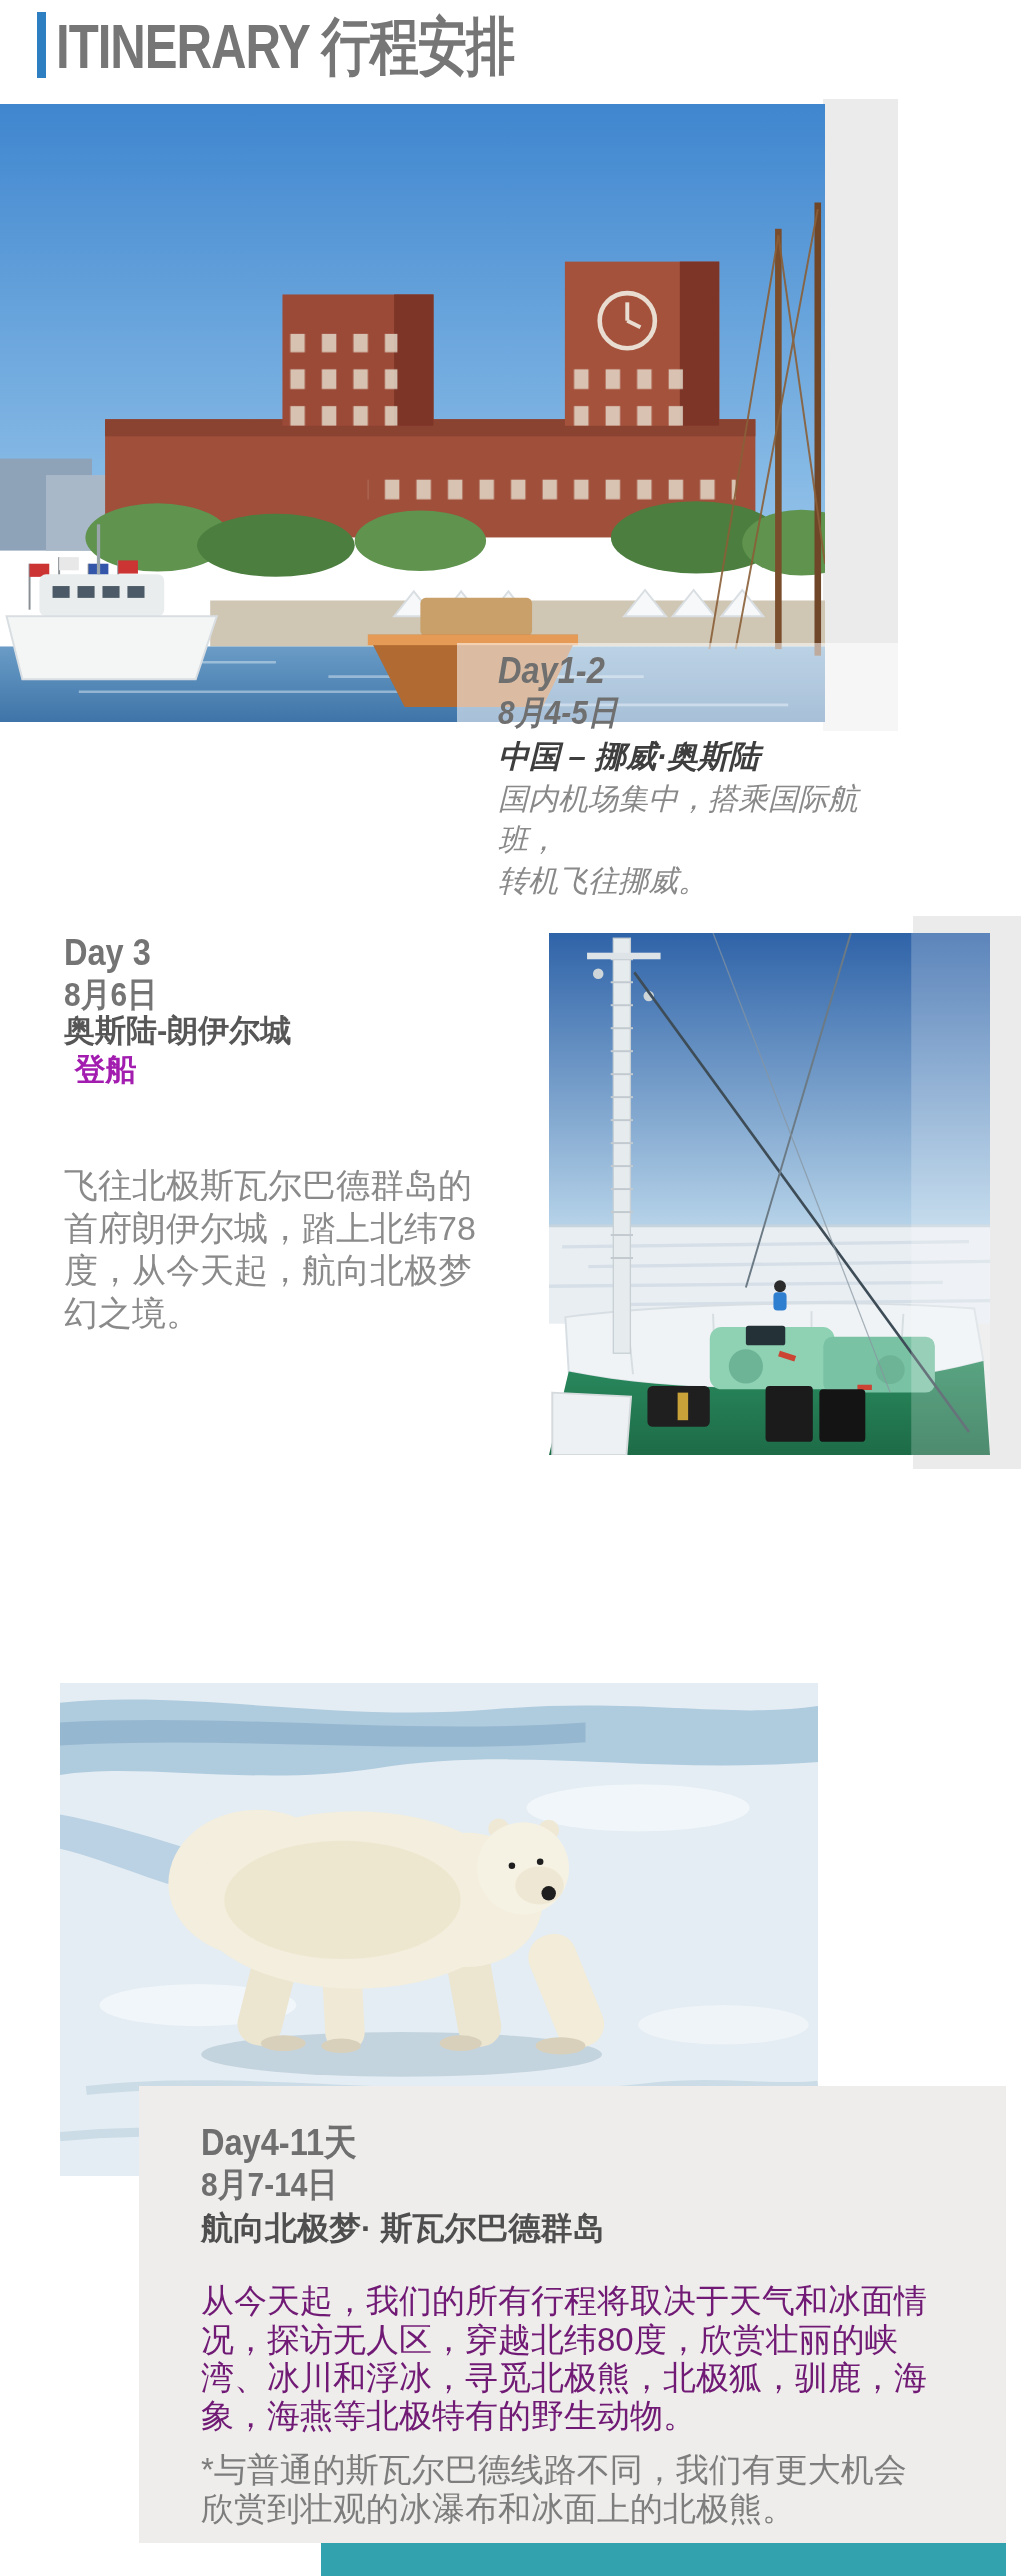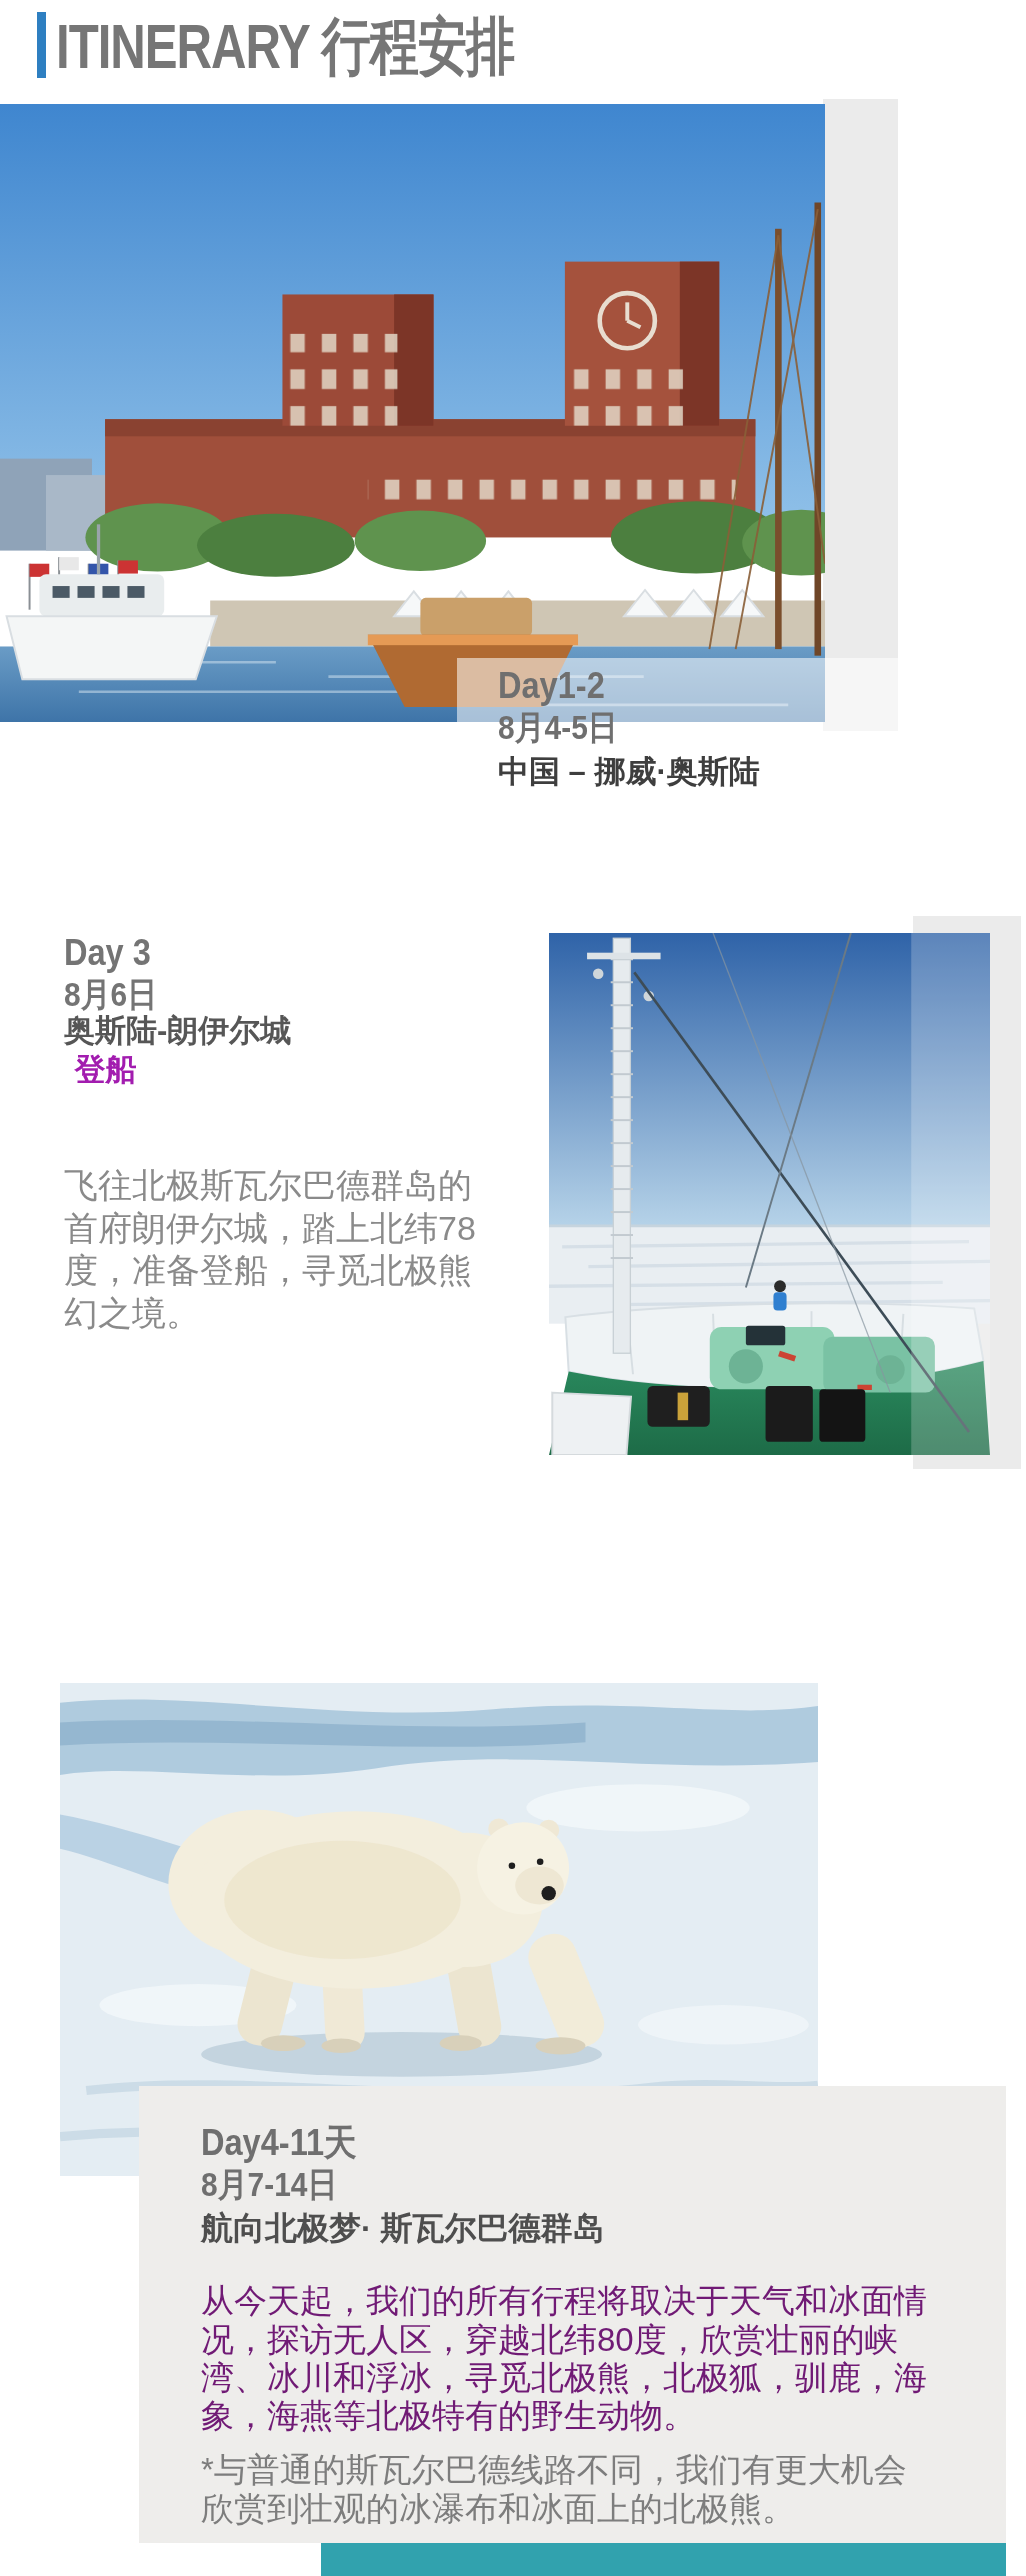--- a/index.html
+++ b/index.html
@@ -19,22 +19,22 @@
   #s3-box{left:139px;top:2086px;width:867px;height:457px;background:#eeedeb;
     box-sizing:border-box;padding:38px 28px 0 62px;}
   #teal-bar{left:321px;top:2543px;width:685px;height:33px;background:#31a2ae;}
   
   .photo{overflow:hidden;}
   #s1-photo{left:0;top:104px;width:825px;height:618px;}
   #s2-photo{left:549px;top:933px;width:441px;height:522px;}
   #s3-photo{left:60px;top:1683px;width:758px;height:493px;}
   .photo svg{display:block;width:100%;height:100%;}
   
-  #s1-overlay{left:457px;top:658px;width:441px;height:237px;
-    background:rgba(255,255,255,0.55);box-sizing:border-box;padding:9.2px 0 0 41px;}
+  #s1-overlay{left:457px;top:643px;width:441px;height:237px;
+    background:rgba(255,255,255,0.55);box-sizing:border-box;padding:9.2px 0 0 41px;font-style:italic;}
   #s2-text{left:64px;top:934px;width:499px;}
   .h-day{font-size:37px;font-weight:bold;color:#6f6f6f;line-height:1.05;margin:0;
     transform:scaleX(0.88);transform-origin:0 0;white-space:nowrap;}
   .h-date{font-size:34px;font-weight:bold;color:#6f6f6f;line-height:1.05;margin:4px 0 0 0;
     transform:scaleX(0.88);transform-origin:0 0;white-space:nowrap;}
   .h-route{font-size:31px;font-weight:bold;color:#3e3e3e;line-height:1.05;margin:10.5px 0 0 0;white-space:nowrap;}
   .body-text{font-size:30px;color:#898989;line-height:1.36;margin:5.3px 0 0 0;white-space:pre-line;}
   #s2-text .h-day{color:#747474;}
   #s2-text .h-date{color:#747474;}
   #s2-text .h-route{color:#565656;margin-top:2px;}
@@ -144,30 +144,32 @@
       <line x1="1245" y1="160" x2="1120" y2="830"></line>
       <line x1="1185" y1="200" x2="1256" y2="700"></line>
     </g>
   </svg>
 </div>
 
 <div class="abs" id="s1-overlay">
   <div class="h-day">Day1-2</div>
   <div class="h-date">8月4-5日</div>
   <div class="h-route">中国 – 挪威·奥斯陆</div>
+  <div class="body-text">国内机场集中，搭乘国际航班，
+转机飞往挪威。</div>
 </div>
 
 <div class="abs" id="s2-text">
   <div class="h-day">Day 3</div>
   <div class="h-date">8月6日</div>
   <div class="h-route">奥斯陆-朗伊尔城</div>
   <div id="s2-route2">登船</div>
   <div class="body-text" id="s2-desc">飞往北极斯瓦尔巴德群岛的
 首府朗伊尔城，踏上北纬78
-度，准备登船，寻觅北极熊
+度，从今天起，航向北极梦
 幻之境。</div>
 </div>
 
 <div class="abs strip" id="s2-strip"></div>
 
 <div class="abs photo" id="s2-photo">
   <svg viewBox="0 0 672 795" preserveAspectRatio="none">
     <defs>
       <linearGradient id="sky2" x1="0" y1="0" x2="0" y2="1">
         <stop offset="0" stop-color="#2f63a8"></stop>

